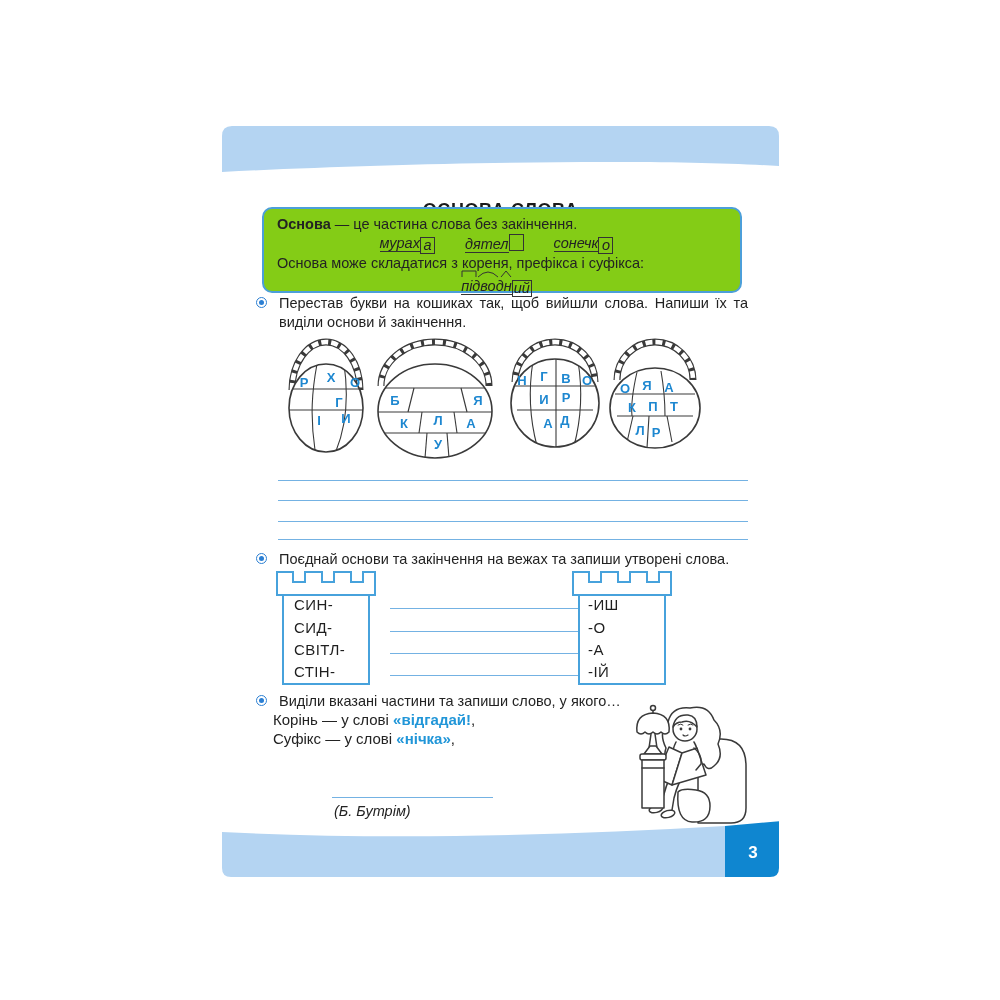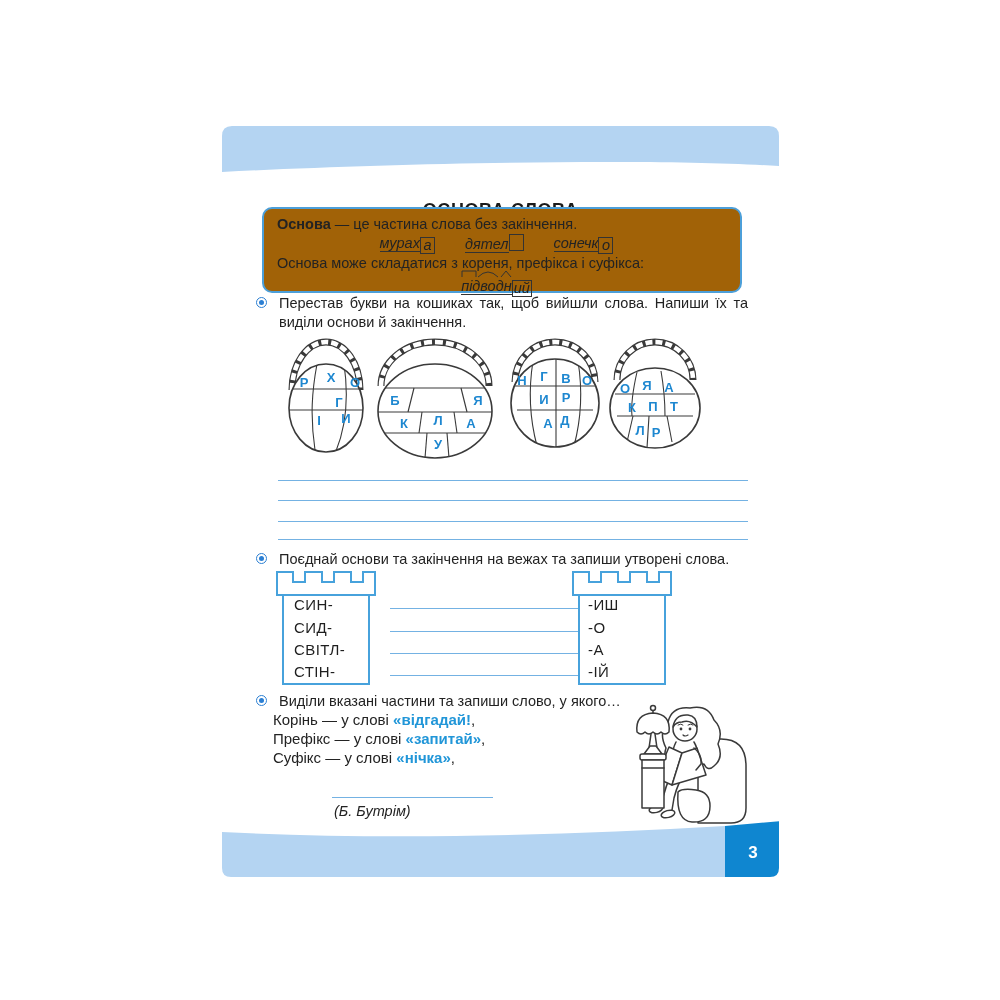--- a/index.html
+++ b/index.html
@@ -1,21 +1,21 @@
 <!DOCTYPE html>
 <html><head>
 <meta charset="utf-8">
 <style>
   html,body{margin:0;padding:0;background:#fff;}
   body{width:1000px;height:1000px;font-family:"Liberation Sans",sans-serif;color:#232323;position:relative;overflow:hidden;}
   .abs{position:absolute;}
   
   .page-title{left:222px;top:169px;width:557px;text-align:center;font-size:18px;font-weight:bold;letter-spacing:.6px;color:#1a1a1a;margin-top:31px;}
   
-  .rule-box{left:262px;top:207px;width:480px;height:86px;box-sizing:border-box;background:#a16207;border:2px solid #4c9fd9;border-radius:10px;padding:6px 24px 4px 13px;font-size:14.5px;line-height:19px;}
+  .rule-box{left:262px;top:207px;width:480px;height:86px;box-sizing:border-box;background:#84cc16;border:2px solid #4c9fd9;border-radius:10px;padding:6px 24px 4px 13px;font-size:14.5px;line-height:19px;}
   .rule-box .row-ex{display:flex;justify-content:center;gap:30px;font-style:italic;}
   .rule-box .row-ex2{display:flex;justify-content:center;font-style:italic;}
   .stem{border-bottom:1.3px solid #333;padding-bottom:0px;}
   .ebox{display:inline-block;min-width:11px;min-height:15px;border:1.2px solid #333;line-height:15px;padding:0 1px;text-align:center;vertical-align:-2px;}
   .wword{position:relative;display:inline-block;padding-top:4px;}
   .wword svg{position:absolute;top:-4px;left:0;}
   
   .task{left:256px;width:492px;display:flex;gap:12px;}
   .bullet{flex:none;width:9px;height:9px;border:1.6px solid #2b7fd3;border-radius:50%;position:relative;margin-top:3px;}
   .bullet::after{content:"";position:absolute;inset:2px;background:#2b7fd3;border-radius:50%;}
@@ -206,21 +206,20 @@
   <div class="lbl" style="top:94px">-ІЙ</div>
 </div>
 
 <div class="abs task" style="top:692px">
   <span class="bullet"></span>
   <span class="task-text">Виділи вказані частини та запиши слово, у якого…</span>
 </div>
 
 <div class="abs t3" style="top:710px">
   <div><span>Корінь — у слові </span><span class="bword">«відгадай!</span><span>,</span></div>
-  <div><span>Префікс — у слові </span><span class="bword">«запитай»</span><span>,</span></div>
   <div><span>Суфікс — у слові </span><span class="bword">«нічка»</span><span>,</span></div>
 </div>
 
 <div class="abs wline" style="left:332px;top:797px;width:161px"></div>
 <div class="abs author" style="left:334px;top:803px">(Б. Бутрім)</div>
 
 <svg class="abs" style="left:622px;top:702px" width="138" height="126" viewBox="0 0 138 126">
   <g fill="none" stroke="#3a3a3a" stroke-width="1.5" stroke-linejoin="round" stroke-linecap="round">
     <path d="M76,121 L76,60 Q76,37 99,37 Q124,37 124,64 L124,106 Q124,121 109,121 Z" fill="#fff"></path>
     <path d="M56,90 Q54,119 70,120 Q88,121 88,104 Q88,90 74,88 Q60,86 56,90 Z" fill="#fff"></path>

